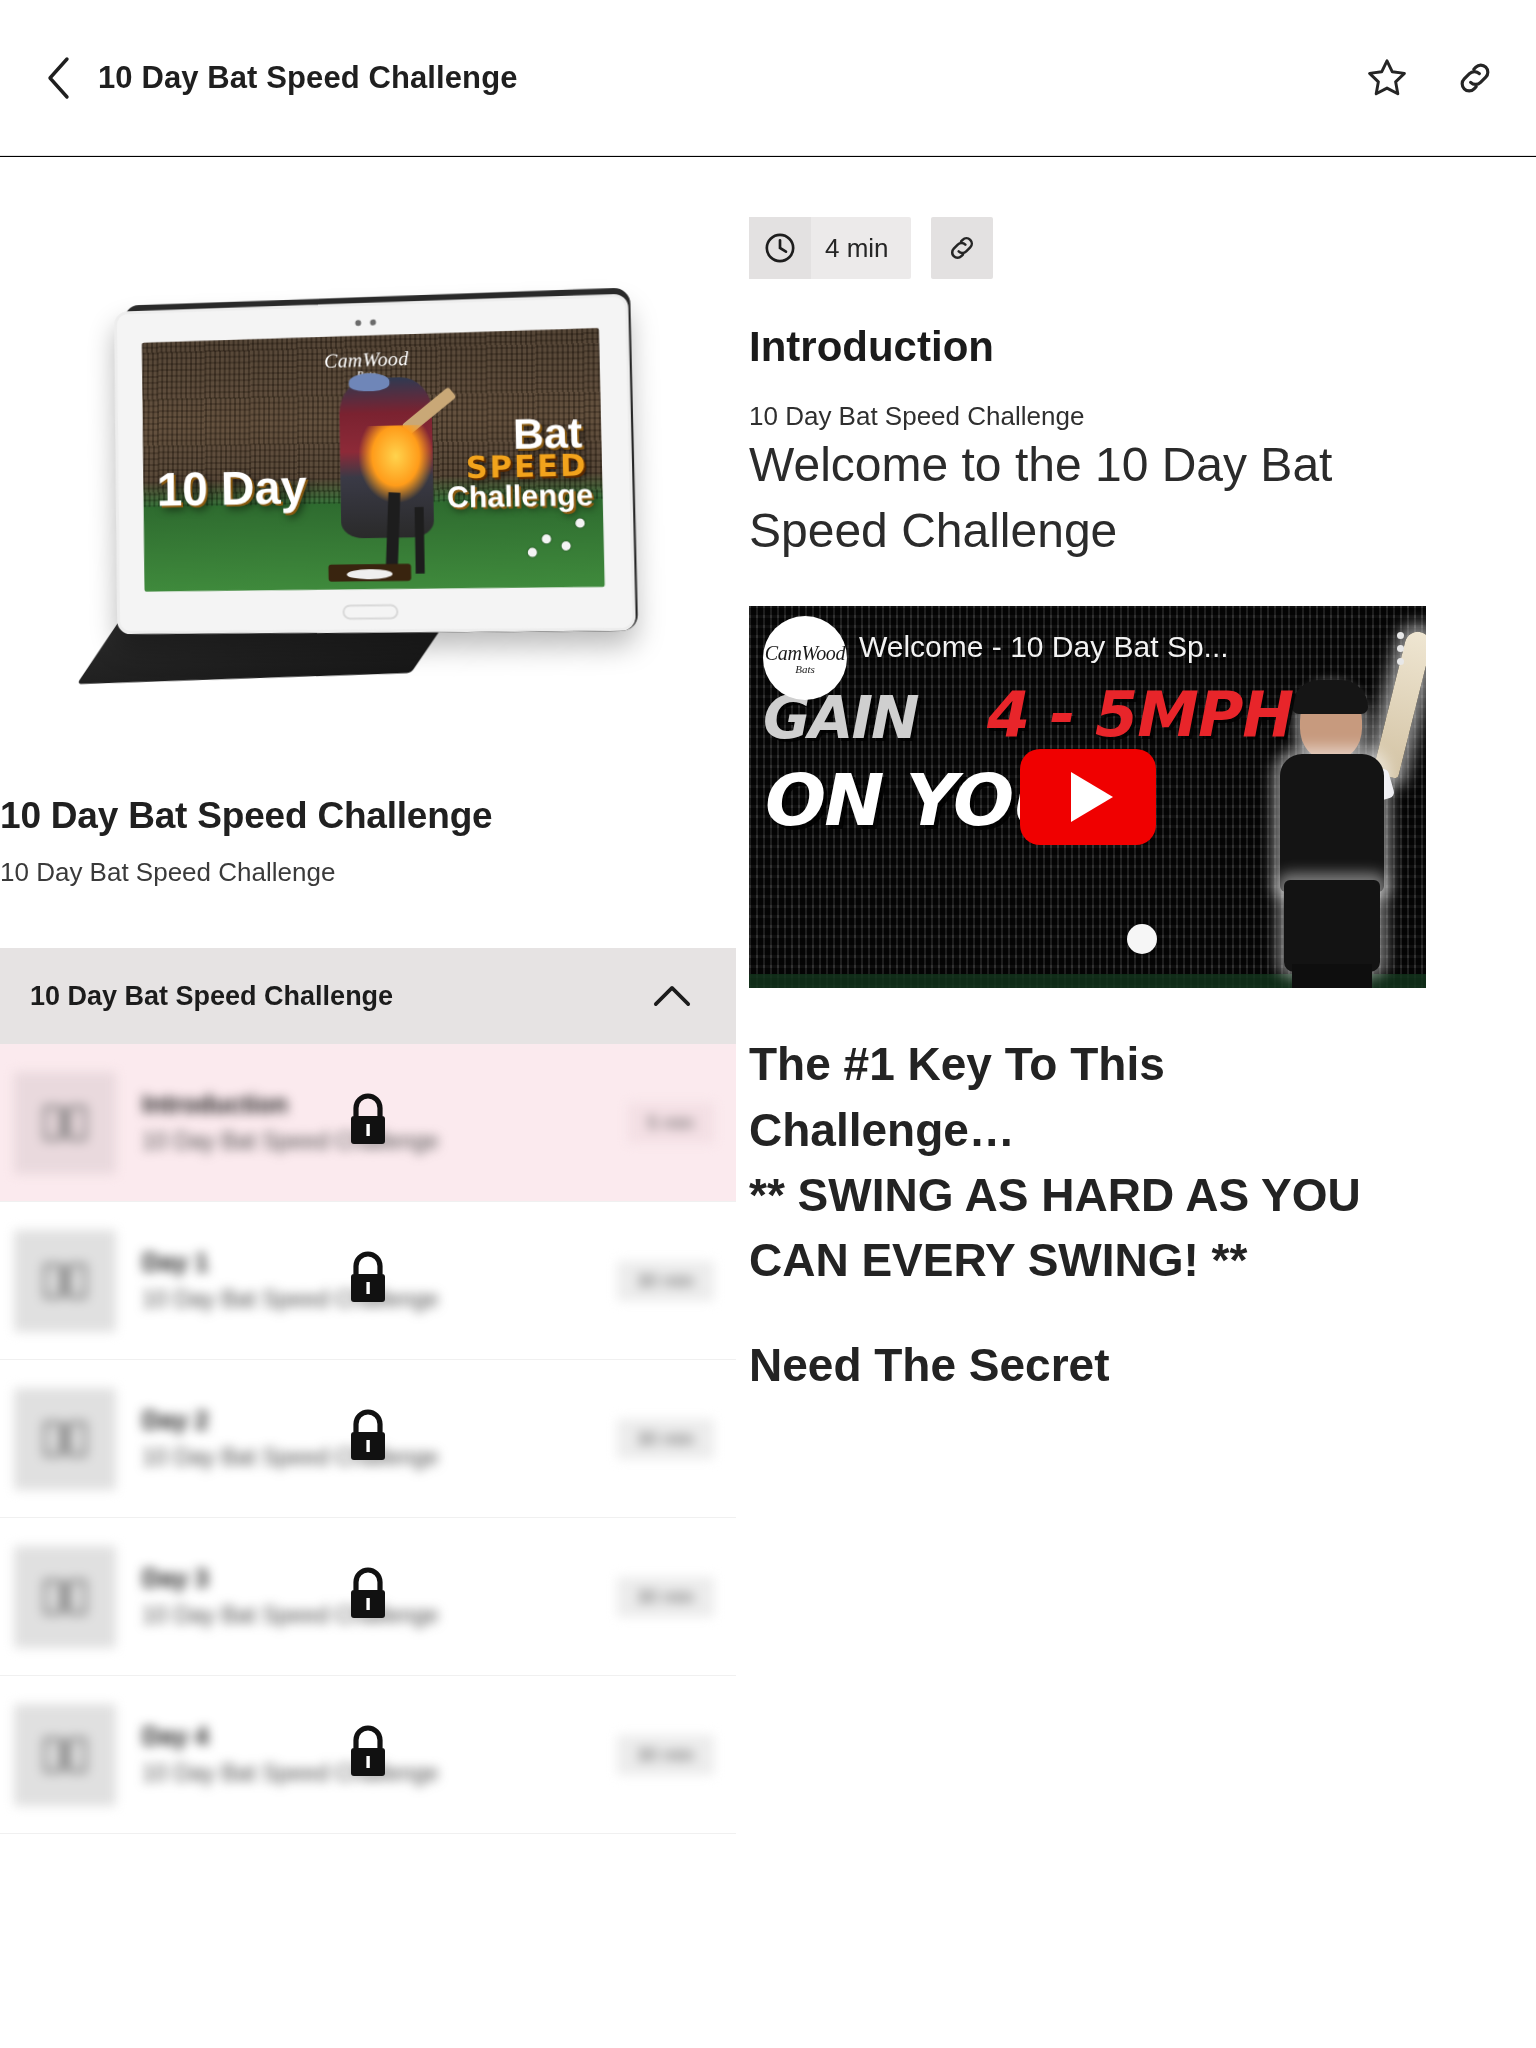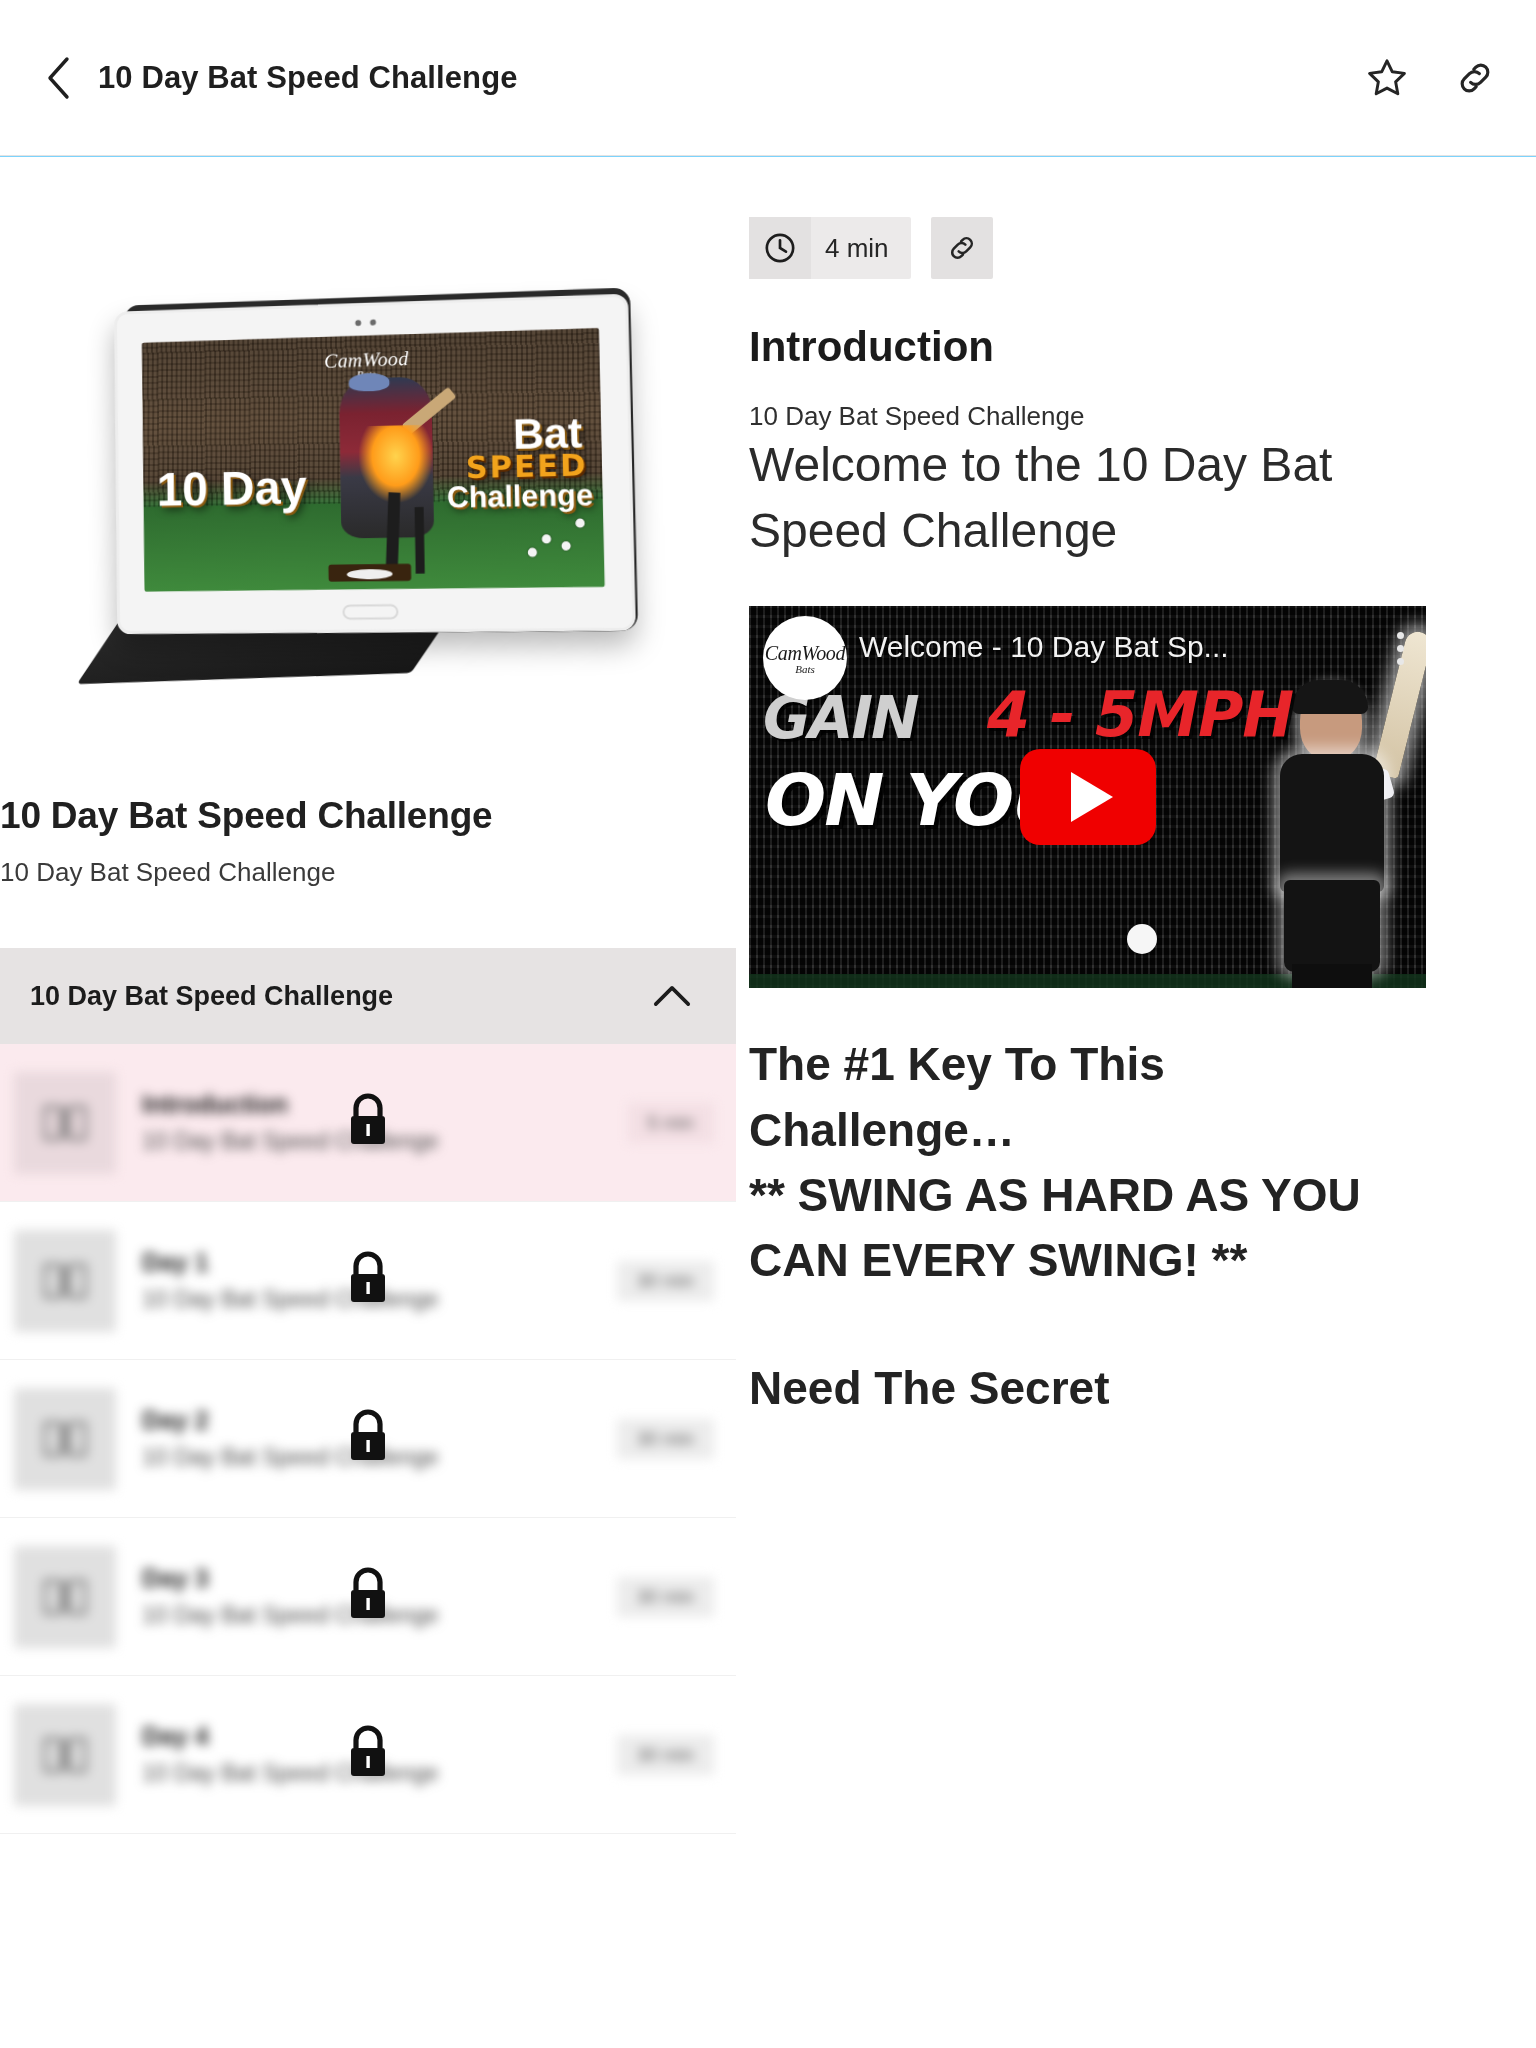--- a/index.html
+++ b/index.html
@@ -2,21 +2,21 @@
 <html><head>
 <meta charset="utf-8">
 <style>
   * { box-sizing: border-box; margin: 0; padding: 0; }
   html, body {
     width: 1536px; height: 2048px;
     background: #ffffff;
     font-family: "Liberation Sans", sans-serif;
     overflow: hidden;
   }
-  .page { position: relative; width: 1536px; height: 2024px; background:#7dd3fc; }
+  .page { position: relative; width: 1536px; height: 2024px; background:#000000; }
 
   
   .topbar {
     position: absolute; top: 0; left: 0; width: 1536px; height: 156px;
     background: #fff; border-bottom: 1px solid #e3e3e3;
     display: flex; align-items: center;
   }
   .back-btn {
     width: 64px; height: 64px; margin-left: 26px;
     display: flex; align-items: center; justify-content: center;
@@ -283,21 +283,21 @@
   .body-h1 {
     font-size: 46px; font-weight: bold; color: #232323; line-height: 1.42;
     margin-top: 44px; max-width: 690px;
   }
   .body-h2 {
     font-size: 46px; font-weight: bold; color: #232323; line-height: 1.42;
     max-width: 690px;
   }
   .body-h3 {
     font-size: 46px; font-weight: bold; color: #232323; line-height: 1.42;
-    margin-top: 62px;
+    margin-top: 39px;
   }
 
   
   .complete-btn {
     position: absolute; left: 813px; top: 1921px;
     width: 677px; height: 90px; background: #d43c5e;
     color: #ffffff; font-size: 27px; font-weight: bold; letter-spacing: .9px;
     display: flex; align-items: center; justify-content: center;
     border: none; cursor: pointer;
   }

